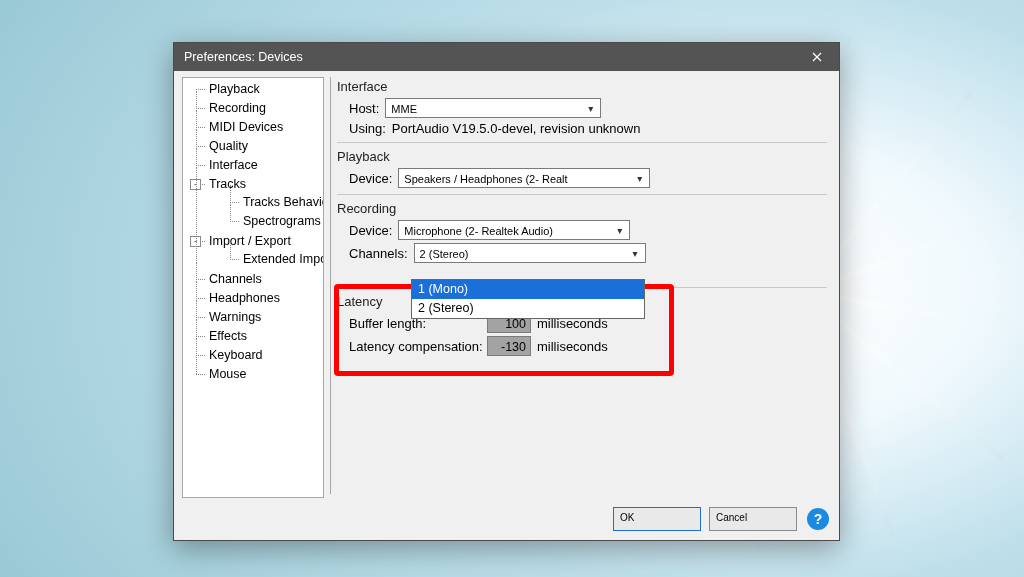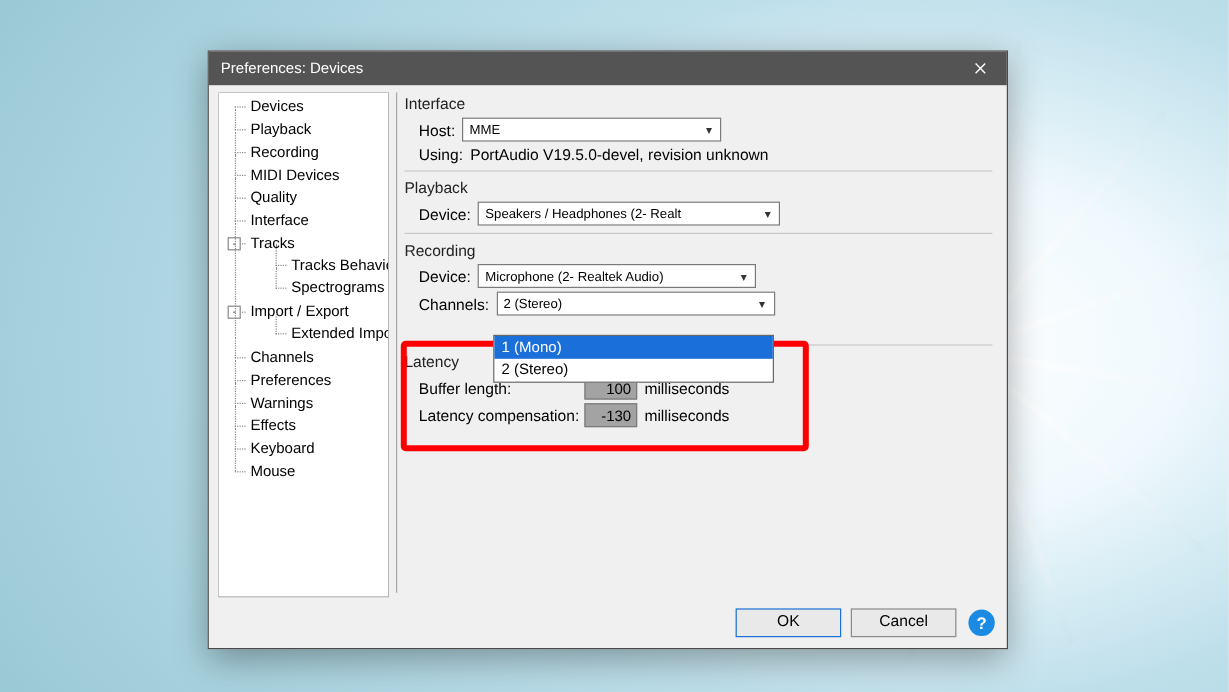--- a/index.html
+++ b/index.html
@@ -112,21 +112,21 @@
 }
 .dropdown .opt { padding:1px 6px; line-height:17px; }
 .dropdown .opt.selhl { background:#1a6fd8; color:#fff; }
 
 .footer {
   height:42px; border-top:0; display:flex; align-items:center;
   justify-content:flex-end; gap:8px; padding:0 10px;
 }
 .btn {
   min-width:74px; height:22px; border:1px solid #8a8a8a;
-  background:#e9e9e9; text-align:center; font-size:13px;
+  background:#e9e9e9; font-size:10px;
   line-height:20px; padding:0 6px; cursor:default;
 }
 .btn.primary { border:1.5px solid #1a6fd8; }
 .helpbtn {
   width:22px; height:22px; border-radius:50%;
   background:#1a8ae2; color:#fff; font-weight:bold; font-size:14px;
   display:flex; align-items:center; justify-content:center; margin-left:2px;
 }
 
 .hr { border-top:1px solid #c8c8c8; margin:6px 0; }
@@ -156,35 +156,34 @@
       <div class="closebtn">
         <svg width="10" height="10" viewBox="0 0 10 10">
             <path d="M1 1 L9 9 M9 1 L1 9" stroke="#fff" stroke-width="1.2"></path>
           </svg>
       </div>
     </div>
 
     <div class="body">
       <div class="sidebar">
         <ul class="tree" id="tree">
-            <li><span class="lbl sel">Devices</span></li>
             <li><span class="lbl">Playback</span></li>
             <li><span class="lbl">Recording</span></li>
             <li><span class="lbl">MIDI Devices</span></li>
             <li><span class="lbl">Quality</span></li>
             <li><span class="lbl">Interface</span></li>
             <li><span class="exp">-</span><span class="lbl">Tracks</span><ul class="sub">
                 <li><span class="lbl">Tracks Behaviors</span></li>
                 <li><span class="lbl">Spectrograms</span></li>
               </ul></li>
             <li><span class="exp">-</span><span class="lbl">Import / Export</span><ul class="sub">
                 <li><span class="lbl">Extended Import</span></li>
               </ul></li>
             <li><span class="lbl">Channels</span></li>
-            <li><span class="lbl">Preferences</span></li>
+            <li><span class="lbl">Headphones</span></li>
             <li><span class="lbl">Warnings</span></li>
             <li><span class="lbl">Effects</span></li>
             <li><span class="lbl">Keyboard</span></li>
             <li><span class="lbl">Mouse</span></li>
           </ul>
       </div>
       <div class="vdiv"></div>
 
       <div class="main">
 

